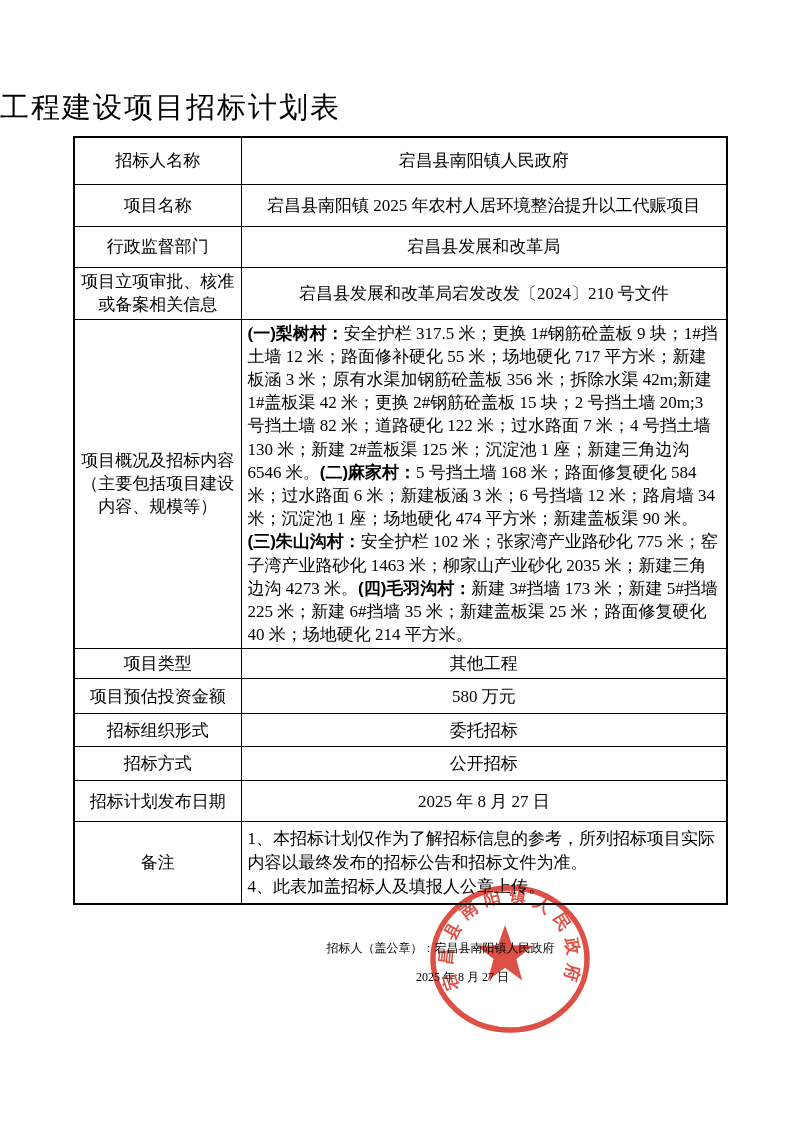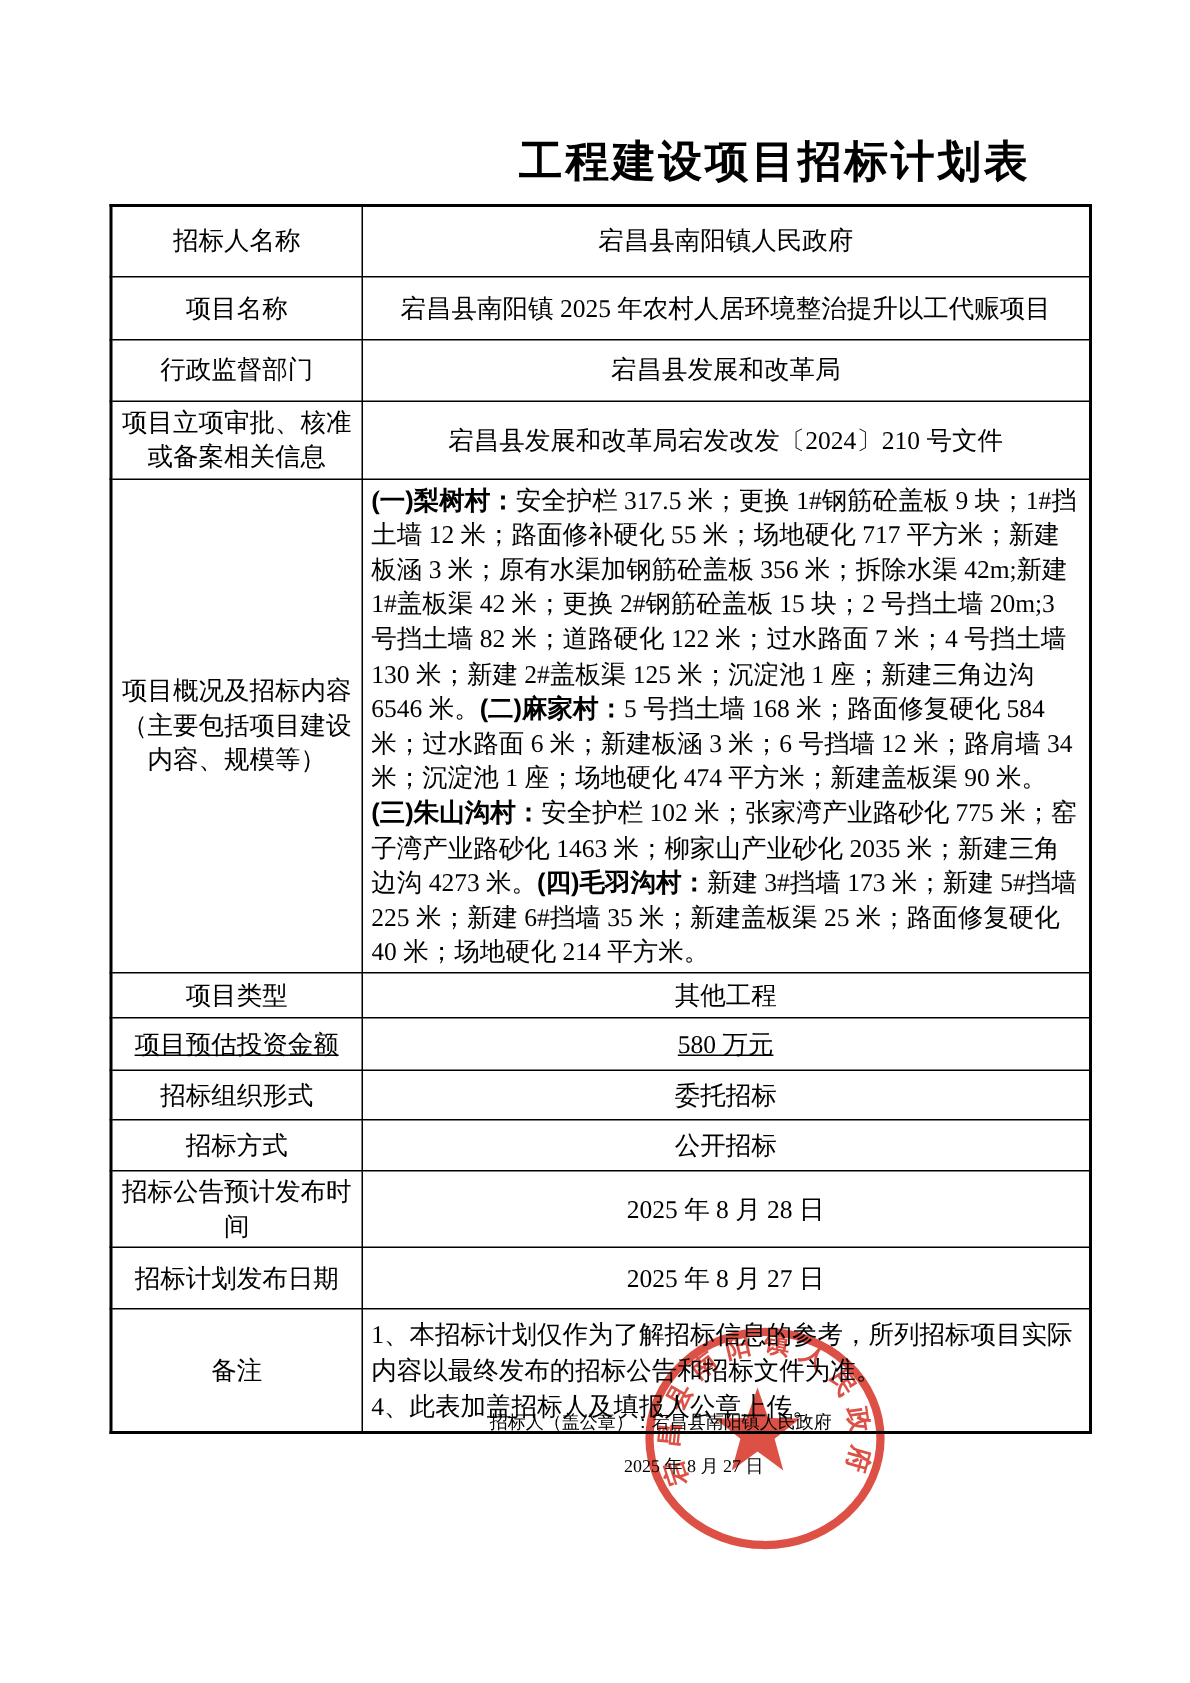--- a/index.html
+++ b/index.html
@@ -13,23 +13,23 @@
     height: 1122px;
     font-family: "Liberation Serif", serif;
     color: #000;
     overflow: hidden;
   }
   .doc-title {
     position: absolute;
     top: 88px;
     left: 0;
     width: 687px;
-    text-align: right;
+    text-align: left;
     font-size: 29px;
-    font-weight: bold;
+    font-weight: normal;
     font-family: "Liberation Sans", sans-serif;
     letter-spacing: 2px;
   }
   table.plan-table {
     position: absolute;
     top: 136px;
     left: 73px;
     width: 653px;
     border-collapse: collapse;
     table-layout: fixed;
@@ -64,21 +64,21 @@
   .seg-header {
     font-weight: bold;
     font-family: "Liberation Sans", sans-serif;
   }
   tr.r1  { height: 47px; }
   tr.r2  { height: 42px; }
   tr.r3  { height: 41px; }
   tr.r4  { height: 52px; }
   tr.r5  { height: 302px; }
   tr.r6  { height: 30px; }
-  tr.r7  { height: 35px; text-decoration: underline; }
+  tr.r7  { height: 35px; }
   tr.r8  { height: 33px; }
   tr.r9  { height: 34px; }
   tr.r10 { height: 42px; }
   tr.r11 { height: 41px; }
   tr.r12 { height: 82px; }
   .note-line { line-height: 24px; }
   .signature {
     position: absolute;
     top: 936px;
     left: 0;
@@ -143,24 +143,20 @@
       <td class="value-cell">580 万元</td>
     </tr>
     <tr class="r8">
       <td class="label-cell">招标组织形式</td>
       <td class="value-cell">委托招标</td>
     </tr>
     <tr class="r9">
       <td class="label-cell">招标方式</td>
       <td class="value-cell">公开招标</td>
     </tr>
-    <tr class="r10">
-      <td class="label-cell">招标公告预计发布时间</td>
-      <td class="value-cell">2025 年 8 月 28 日</td>
-    </tr>
     <tr class="r11">
       <td class="label-cell">招标计划发布日期</td>
       <td class="value-cell">2025 年 8 月 27 日</td>
     </tr>
     <tr class="r12">
       <td class="label-cell">备注</td>
       <td class="value-left notes-cell">
         <div class="note-line">1、本招标计划仅作为了解招标信息的参考，所列招标项目实际内容以最终发布的招标公告和招标文件为准。</div>
         <div class="note-line">4、此表加盖招标人及填报人公章上传。</div>
       </td>

